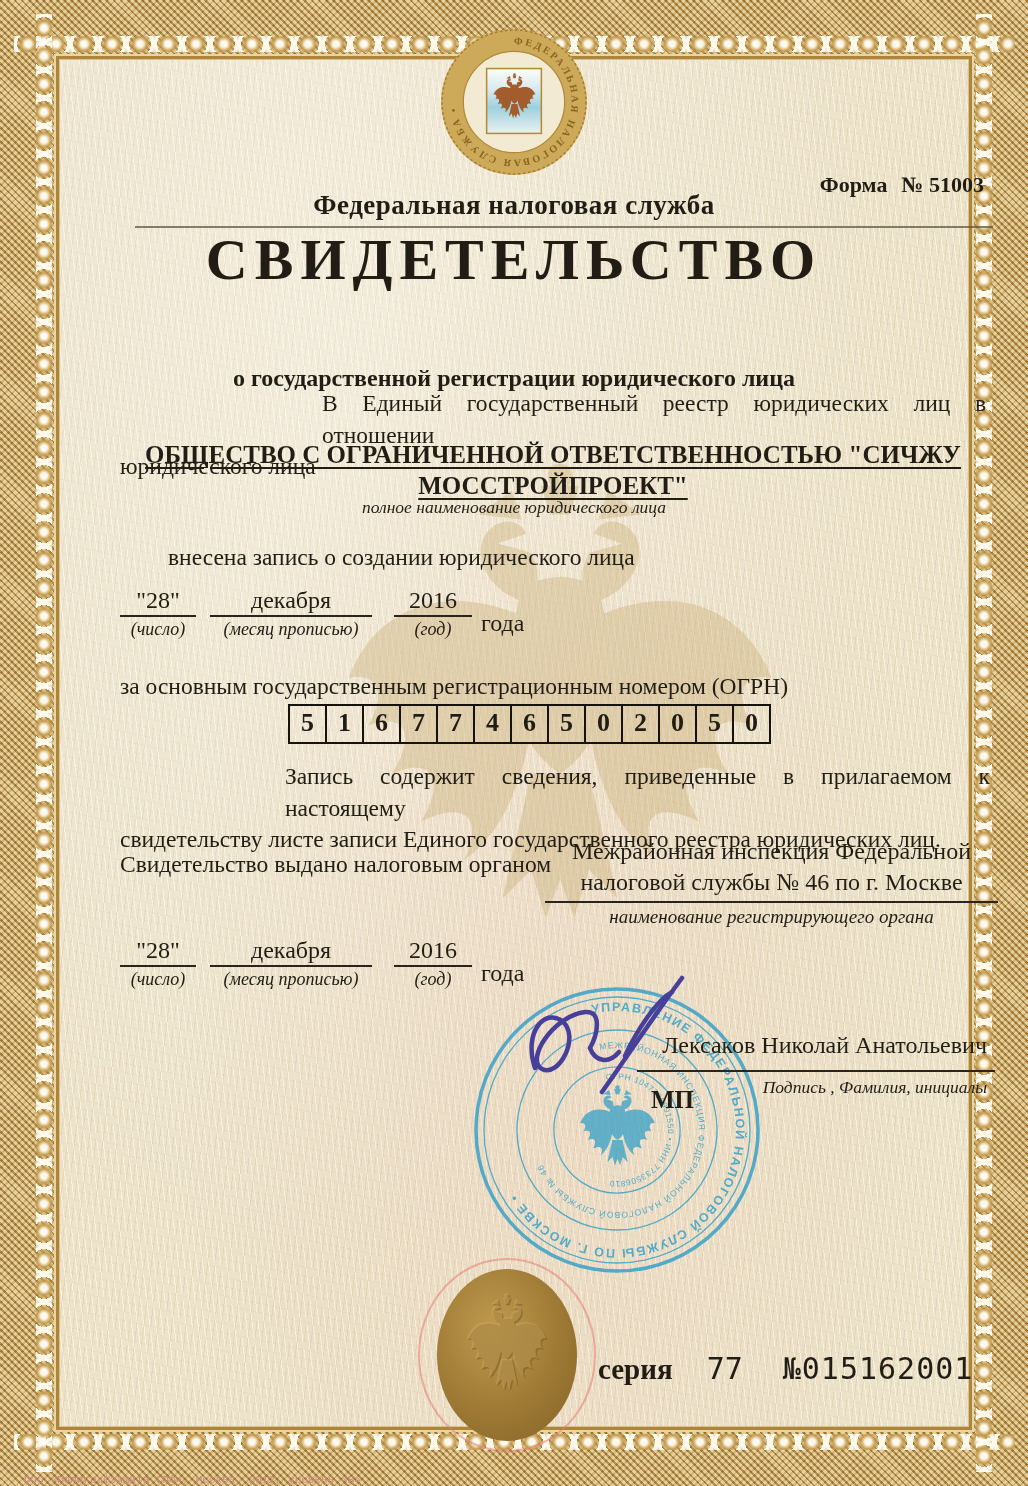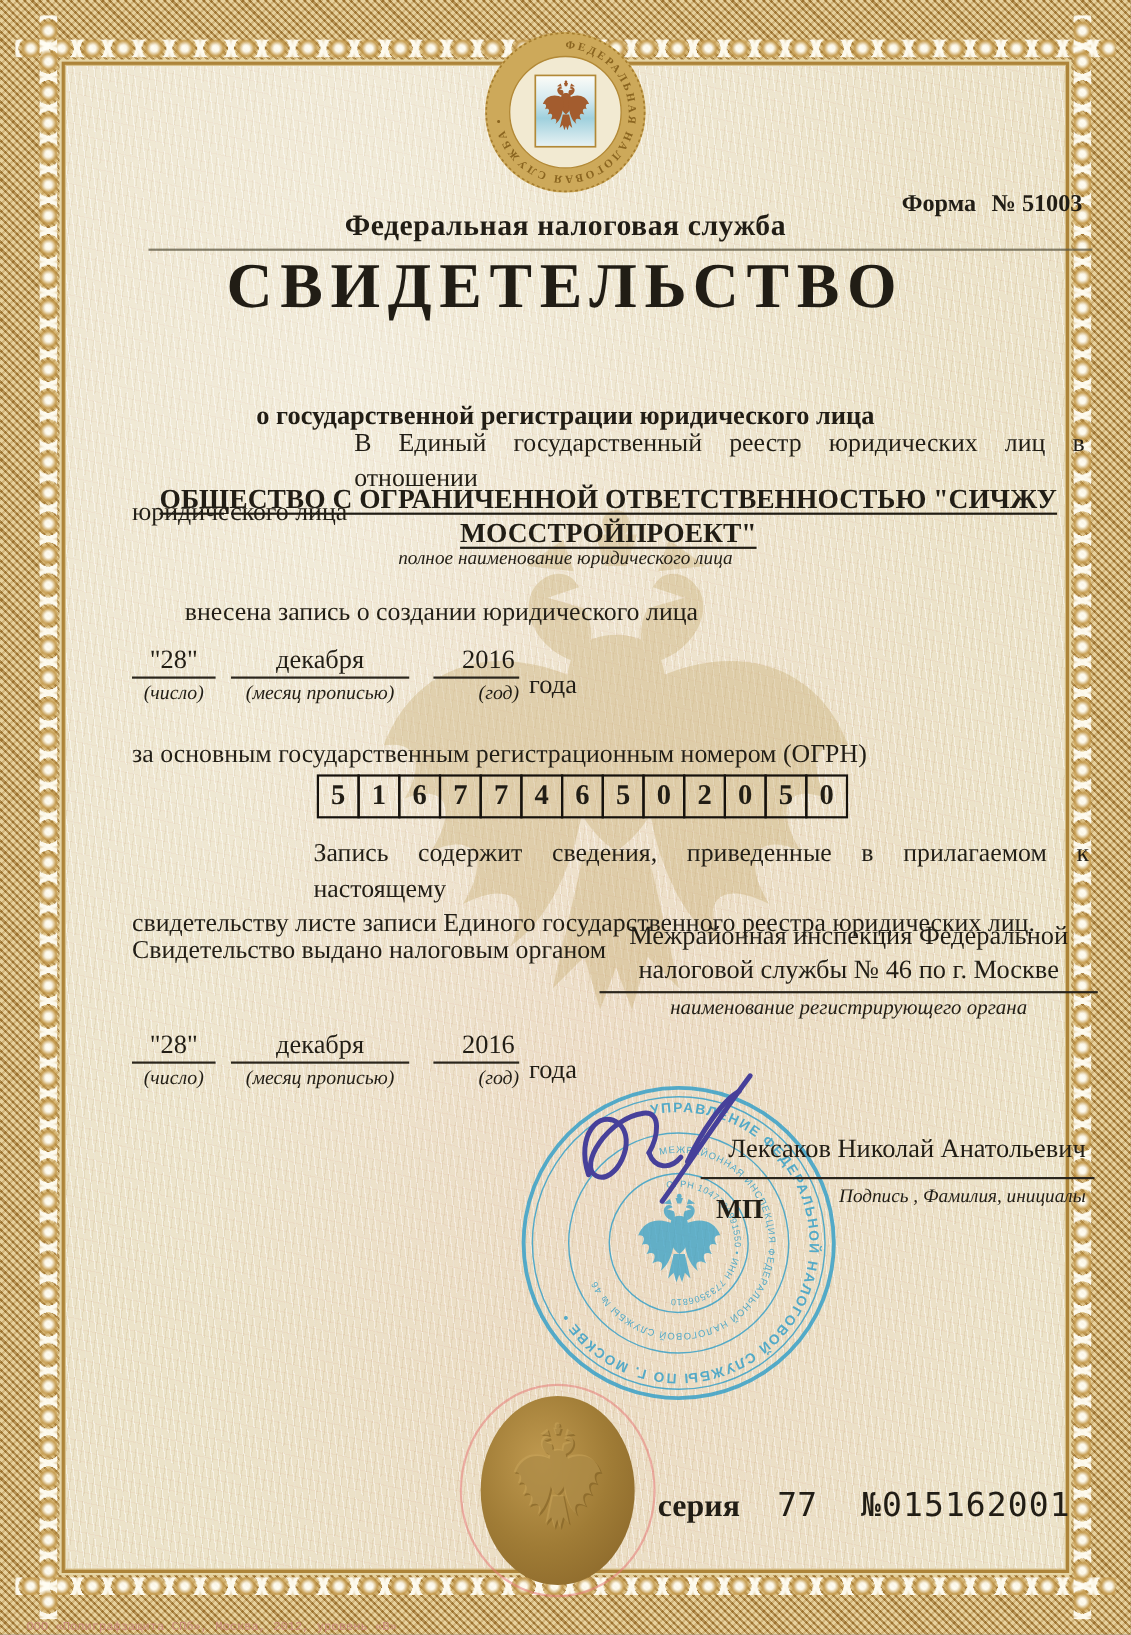--- a/index.html
+++ b/index.html
@@ -56,21 +56,21 @@
   .caption-i{font-style:italic; font-size:17.5px; z-index:5;}
   .company-cap{top:497px;}
   .record-line{top:542px; left:120px;margin-left:48px;}
 
   .dateblock{left:120px; width:560px; z-index:5;}
   .db1{top:587px;} .db2{top:937px;}
   .dateblock .row{display:flex; align-items:flex-end;}
   .d-item{text-align:center;}
   .d-val{font-size:24px; padding:0 4px 1px 4px; border-bottom:2px solid #2a251c;}
   .d-cap{font-style:italic; font-size:18px; margin-top:2px;}
-  .d-day{width:76px;} .d-month{width:162px; margin-left:14px;} .d-year{width:78px; margin-left:22px;text-align:right;}
+  .d-day{width:76px;} .d-month{width:162px; margin-left:14px;} .d-year{width:78px; margin-left:22px;}
   .d-goda{font-size:24px; margin-left:9px; padding-bottom:3px;}
 
   .ogrn-label{top:671px; left:120px;}
   .ogrn-boxes{top:704px; left:288px; display:flex; z-index:5;}
   .ogrn-cell{width:35px; height:36px; border:2px solid #16120d; margin-left:-2px;
     font-size:26px; font-weight:bold; text-align:center; line-height:34px;}
   .ogrn-cell:first-child{margin-left:0;}
 
   .record-par{top:761px; left:120px; width:870px;}
   .record-par .l1{padding-left:165px;}

